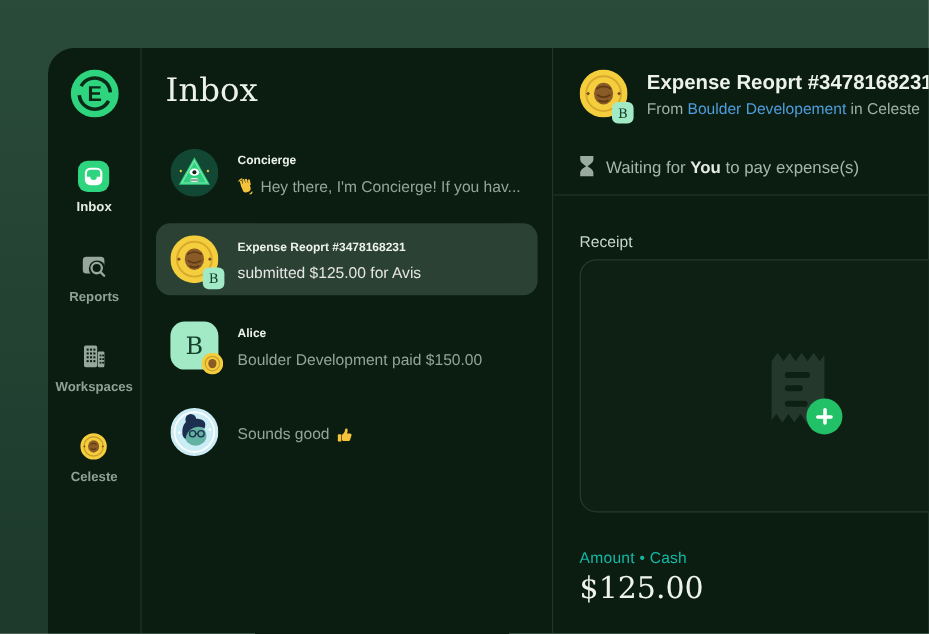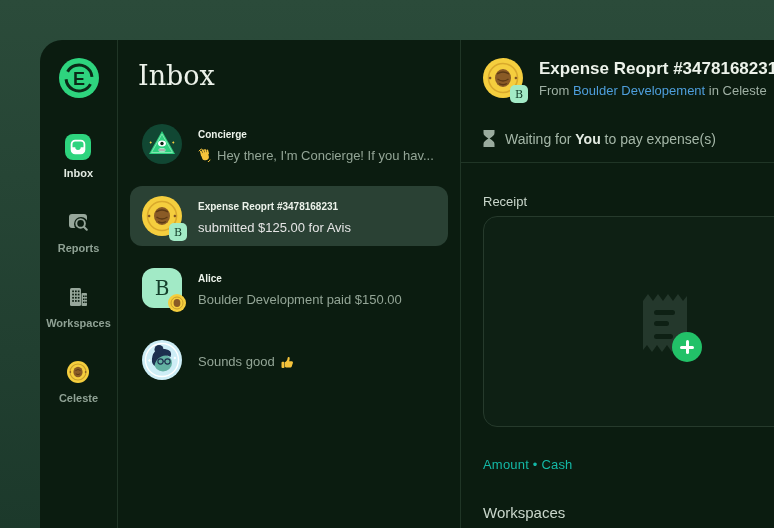--- a/index.html
+++ b/index.html
@@ -327,17 +327,18 @@
           <path fill="#24382C" d="M3 11 L8 4 L13 11 L18 4 L23 11 L28 4 L33 11 L38 4 L43 11 L47 6 L47 55 L42 62 L37 55 L32 62 L27 55 L22 62 L17 55 L12 62 L7 55 L3 60 Z"></path>
           <rect x="14" y="20" width="21" height="5" rx="2.5" fill="#0E2014"></rect>
           <rect x="14" y="31" width="15" height="5" rx="2.5" fill="#0E2014"></rect>
           <rect x="14" y="44" width="19" height="5" rx="2.5" fill="#0E2014"></rect>
         </svg>
       </div>
       <div class="plus-btn"></div>
     </div>
 
     <div class="amount-label">Amount  •  Cash</div>
+    <div class="amount-value">$125.00</div>
 
     <div class="desc-label">Workspaces</div>
 
   </div>
 </div>
 
 </body></html>

